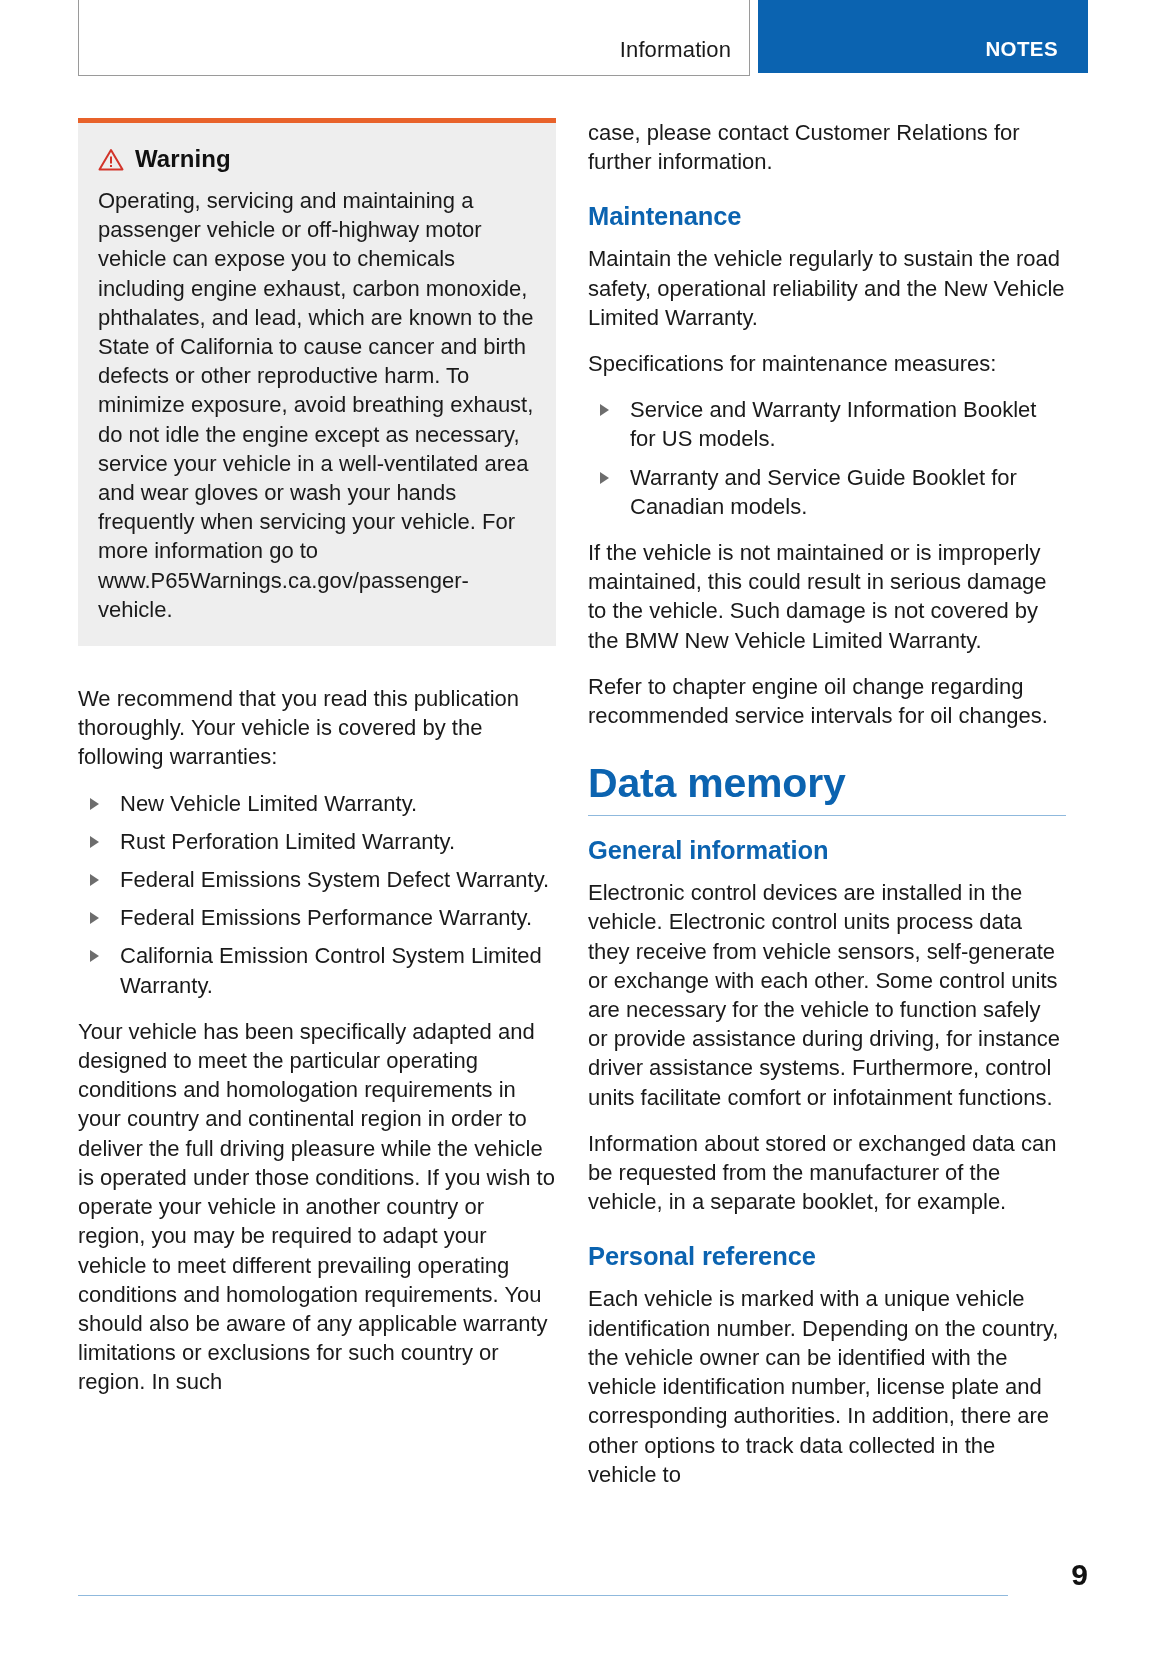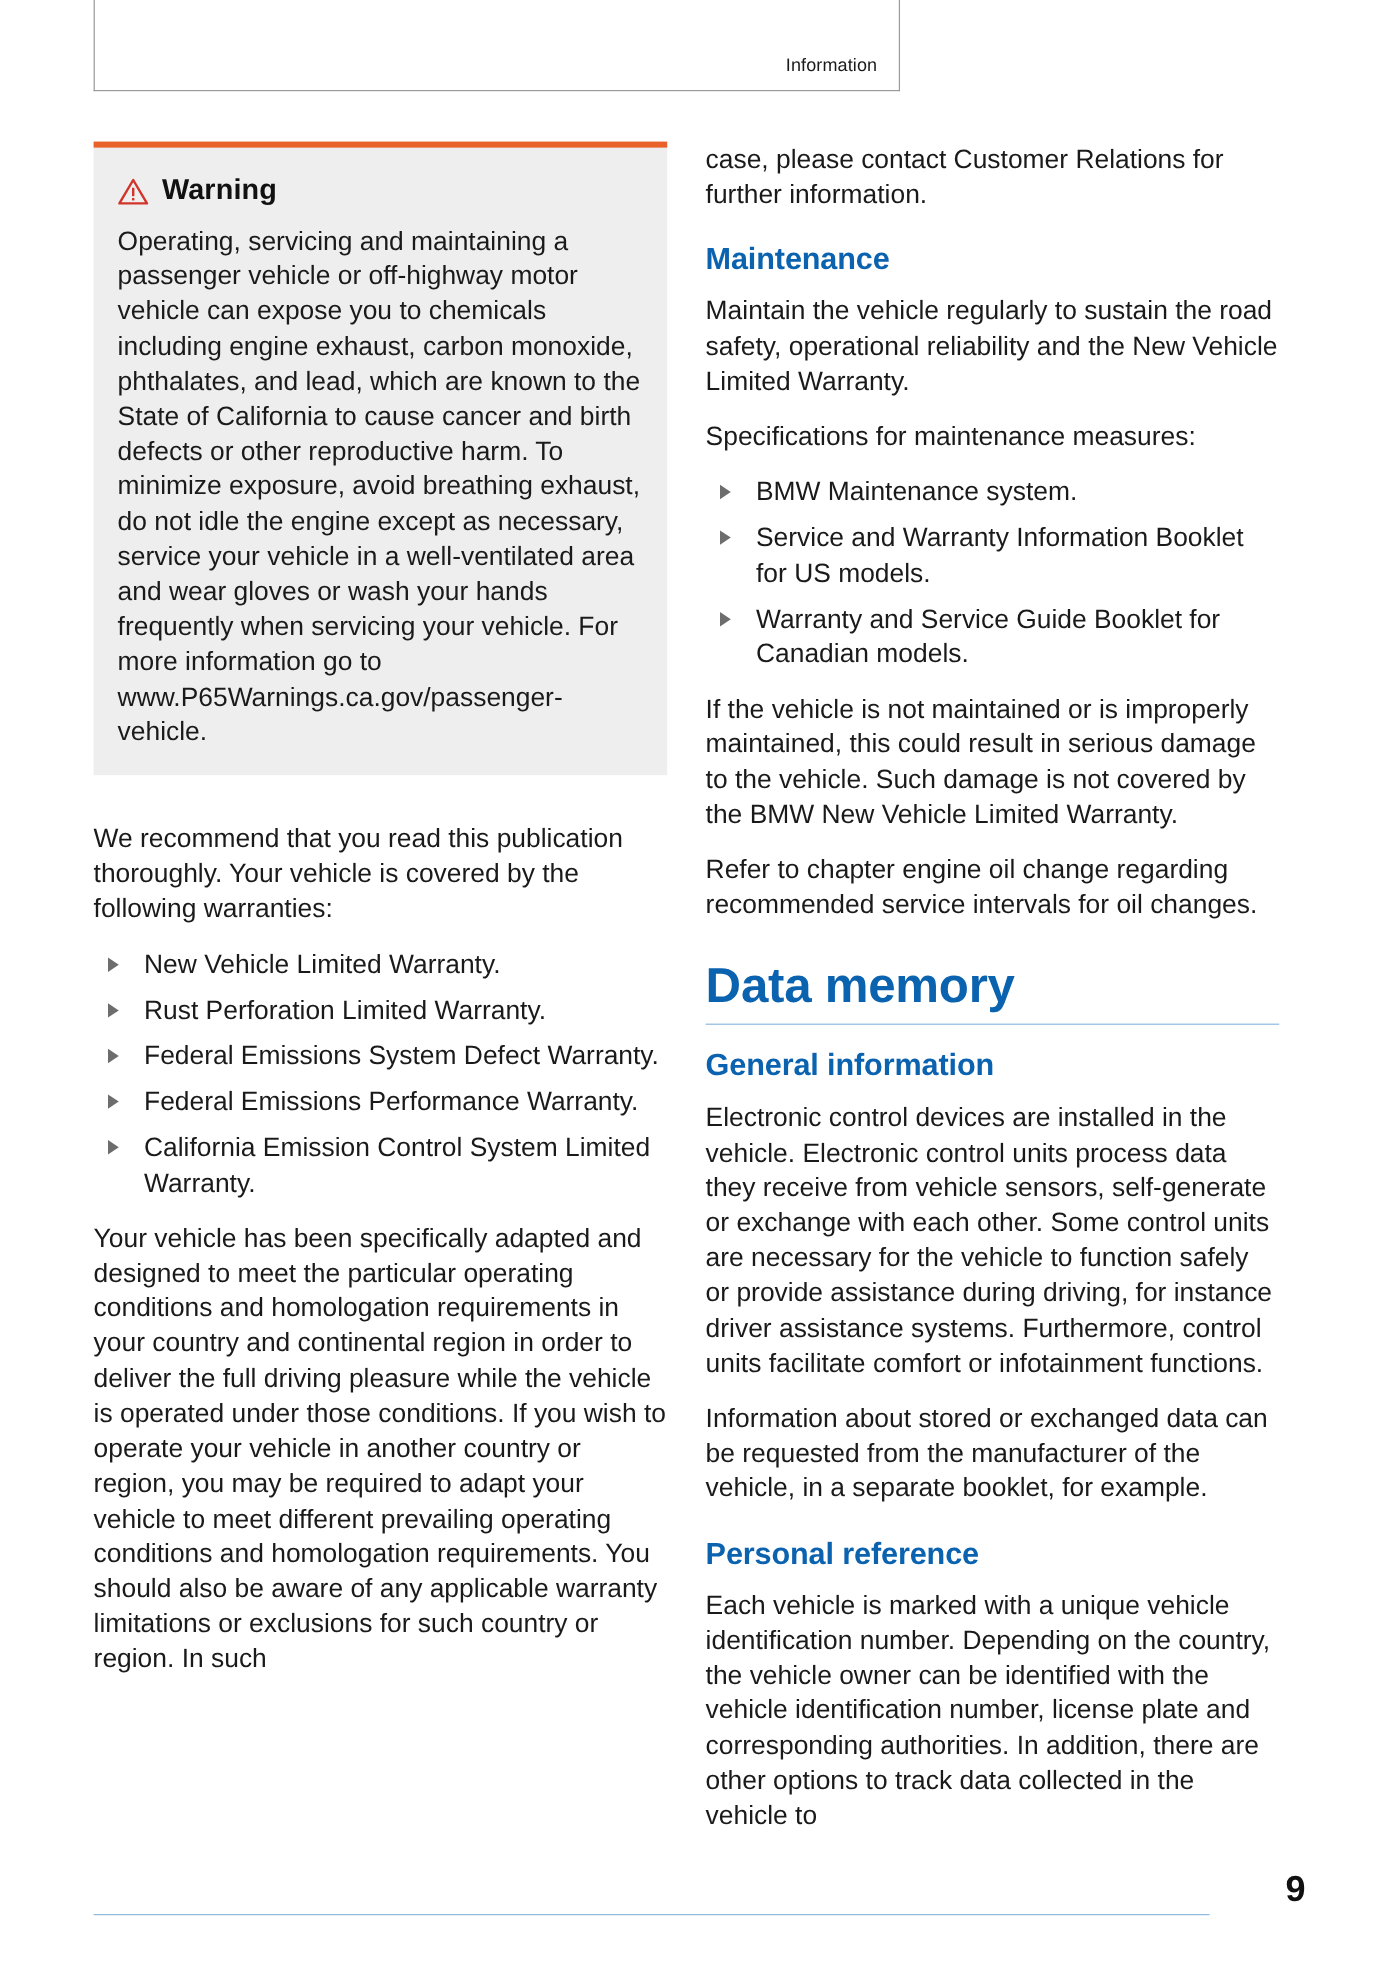--- a/index.html
+++ b/index.html
@@ -28,21 +28,21 @@
     width: 672px;
     height: 76px;
     border: 1px solid #9a9a9a;
     border-top: none;
     background: #ffffff;
   }
   .header-left-label {
     position: absolute;
     right: 18px;
     bottom: 12px;
-    font-size: 15px;
+    font-size: 22px;
     color: #1a1a1a;
     letter-spacing: 0.1px;
   }
   .header-right-box {
     position: absolute;
     left: 758px;
     top: 0;
     width: 330px;
     height: 73px;
     background: #0b63b0;
@@ -150,20 +150,23 @@
     font-weight: bold;
     color: #111;
   }
 </style>
 </head>
 <body>
 
 <div class="page-header">
   <div class="header-left-box">
     <div class="header-left-label">Information</div>
+  </div>
+  <div class="header-right-box">
+    <div class="header-right-label">NOTES</div>
   </div>
 </div>
 
 <div class="col col-left">
 
   <div class="warning-box">
     <div class="warning-head">
       <span>
         <svg class="warn-tri" width="26" height="23" viewBox="0 0 26 23" aria-hidden="true">
           <path d="M13 2 L24.5 21.5 L1.5 21.5 Z" fill="none" stroke="#d2342a" stroke-width="2" stroke-linejoin="round"></path>
@@ -191,21 +194,20 @@
 
 <div class="col col-right">
 
   <p>case, please contact Customer Relations for further information.</p>
 
   <h2 class="doc-h2">Maintenance</h2>
   <p>Maintain the vehicle regularly to sustain the road safety, operational reliability and the New Vehicle Limited Warranty.</p>
   <p>Specifications for maintenance measures:</p>
 
   <ul class="doc-list">
-    <li><span class="tri"></span><span>BMW Maintenance system.</span></li>
     <li><span class="tri"></span><span>Service and Warranty Information Booklet for US models.</span></li>
     <li><span class="tri"></span><span>Warranty and Service Guide Booklet for Canadian models.</span></li>
   </ul>
 
   <p>If the vehicle is not maintained or is improperly maintained, this could result in serious damage to the vehicle. Such damage is not covered by the BMW New Vehicle Limited Warranty.</p>
   <p>Refer to chapter engine oil change regarding recommended service intervals for oil changes.</p>
 
   <h1 class="doc-h1">Data memory</h1>
   <hr class="h1-rule">
 

